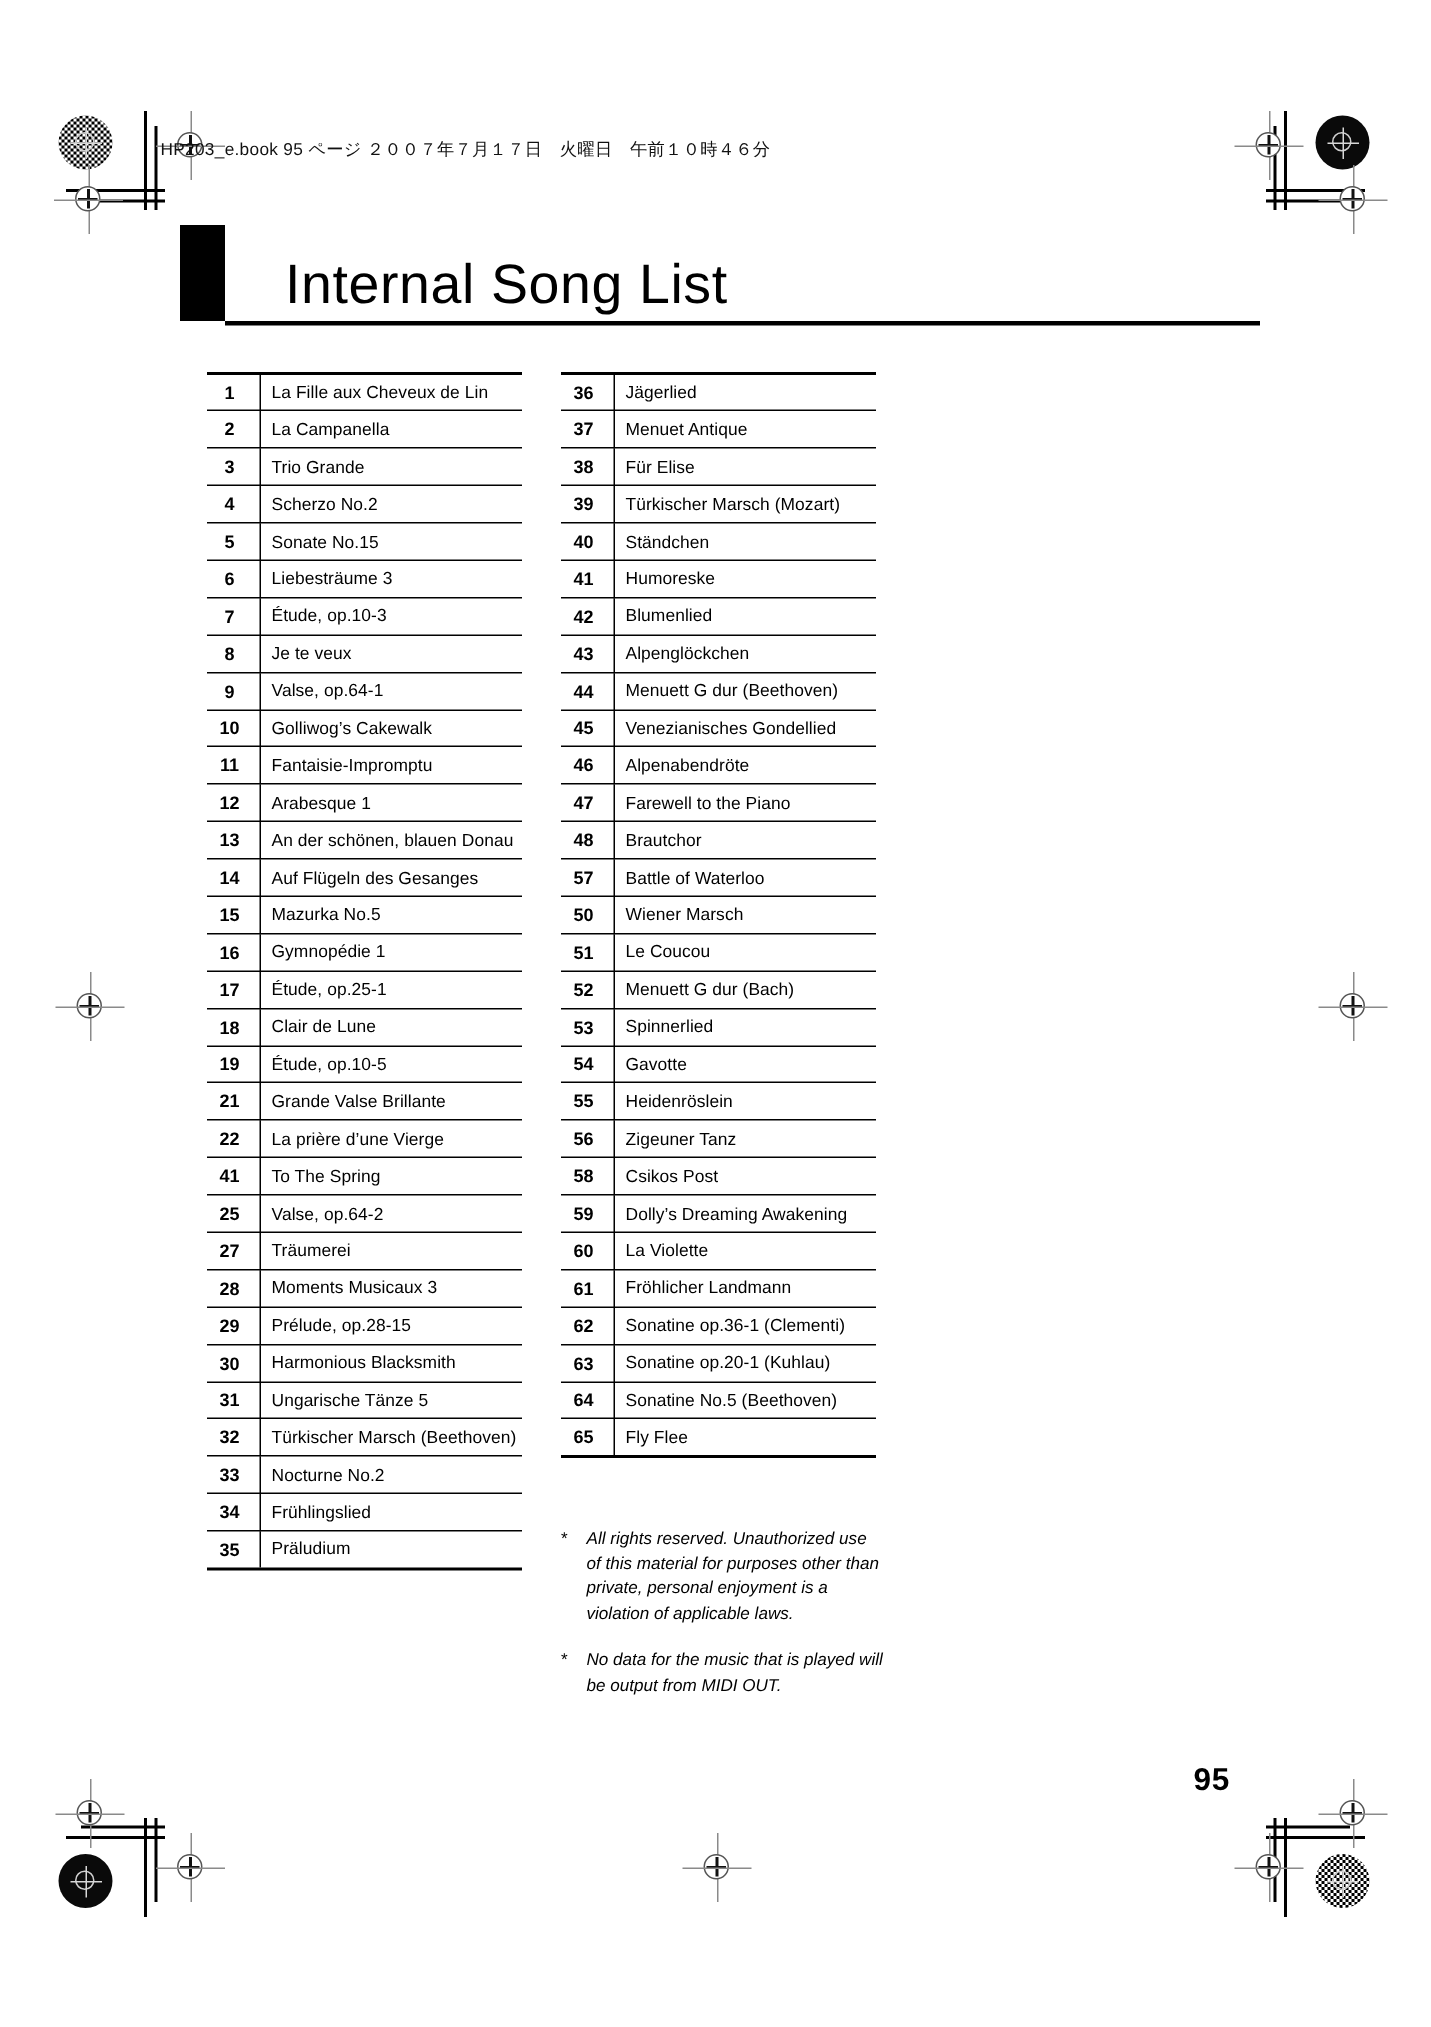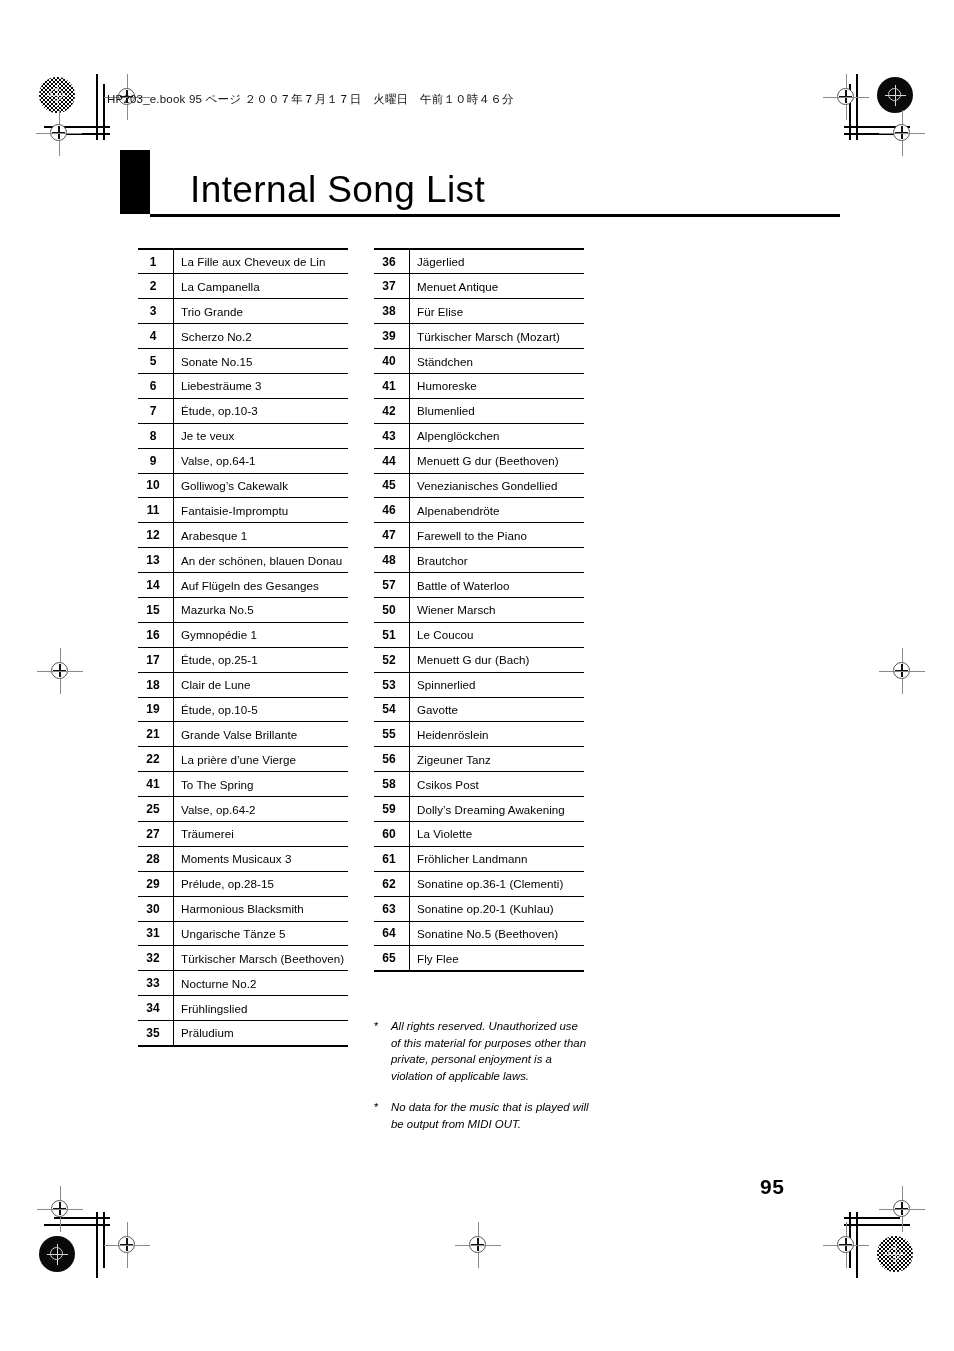--- a/index.html
+++ b/index.html
@@ -198,21 +198,21 @@
     top: 0;
     font-style: normal;
   }
 
   
   .page-number {
     position: absolute;
     left: 760px;
     top: 1175px;
     width: 60px;
-    text-align: left;
+    text-align: right;
     font-size: 21px;
     font-weight: bold;
     letter-spacing: 0.5px;
   }
 </style>
 </head>
 <body>
 
 <div class="crop" style="left:44px; top:74px; width:66px; height:66px;">
   <div class="v" style="left:52px; top:0; height:66px;"></div>

